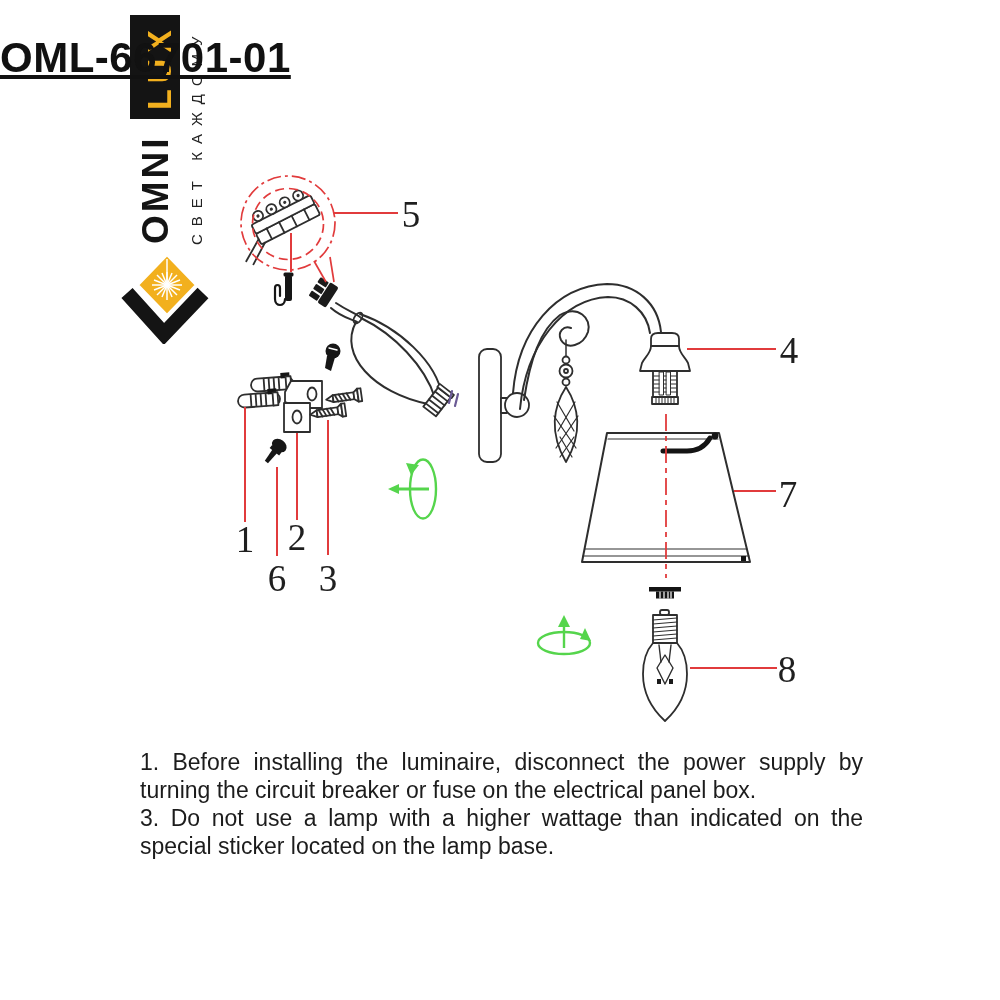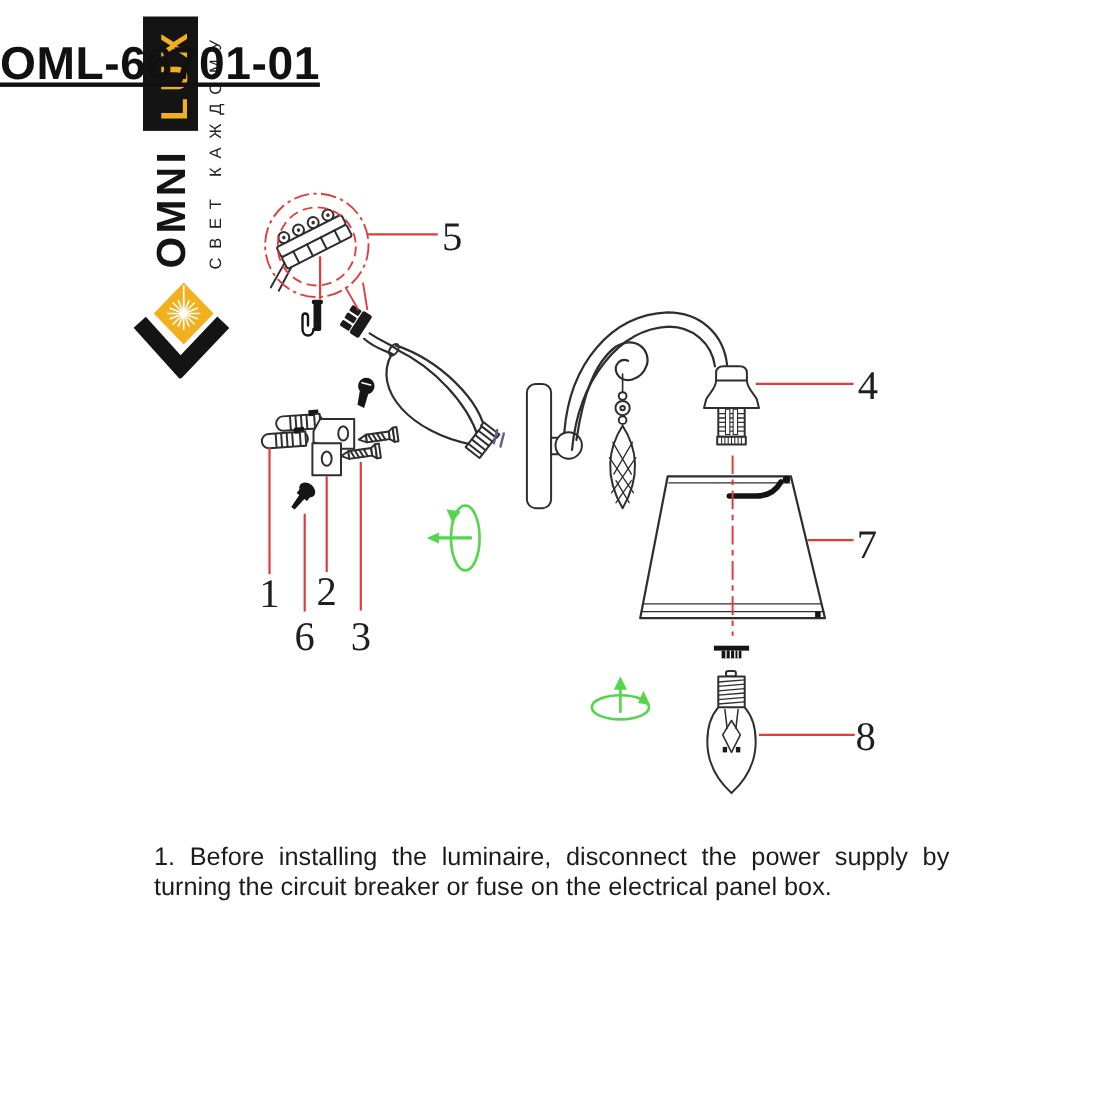--- a/index.html
+++ b/index.html
@@ -12,21 +12,21 @@
   .omni-text{left:135px;top:244px;font-size:37px;font-weight:bold;color:#141414;letter-spacing:3px;}
   .tagline{left:188px;top:245px;font-size:15px;font-weight:500;color:#222;letter-spacing:8px;}
   .logo-mark{position:absolute;left:118px;top:248px;}
   
   .title{position:absolute;left:0;right:0;top:34px;text-align:left;
          font-size:42px;font-weight:bold;color:#111;letter-spacing:0.5px;text-decoration:underline;}
   
   .diagram{position:absolute;left:0;top:0;}
   .part-num{font-family:"Liberation Serif",serif;font-size:37px;fill:#1f1f1f;text-anchor:middle;}
   
-  .instructions{position:absolute;left:140px;width:723px;top:764px;
+  .instructions{position:absolute;left:140px;width:723px;top:748px;
                 font-size:23px;line-height:28px;color:#1c1c1c;}
   .instructions p{margin:0;}
   .p-justify{text-align:justify;}
   .p-full{text-align:justify;text-align-last:justify;}
   .p-spread{word-spacing:3.5px;}
 </style>
 </head>
 <body>
 
 <div class="canvas">
@@ -308,15 +308,16 @@
       <text class="part-num" x="789" y="363">4</text>
       <text class="part-num" x="411" y="227">5</text>
       <text class="part-num" x="277" y="591">6</text>
       <text class="part-num" x="788" y="507">7</text>
       <text class="part-num" x="787" y="682">8</text>
     </g>
   </svg>
 
   <div class="instructions">
     <p class="p-justify">1. Before installing the luminaire, disconnect the power supply by turning the circuit breaker or fuse on the electrical panel box.</p>
+    <p class="p-justify">3. Do not use a lamp with a higher wattage than indicated on the special sticker located on the lamp base.</p>
   </div>
 
 </div>
 
 </body></html>

